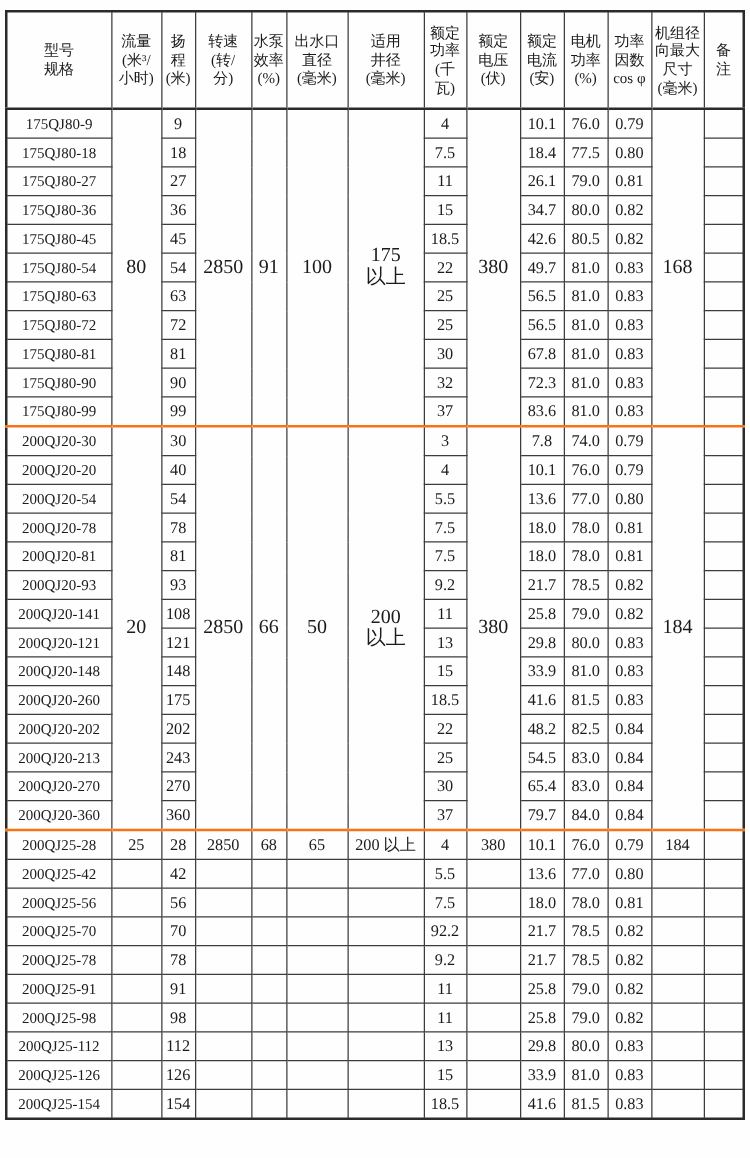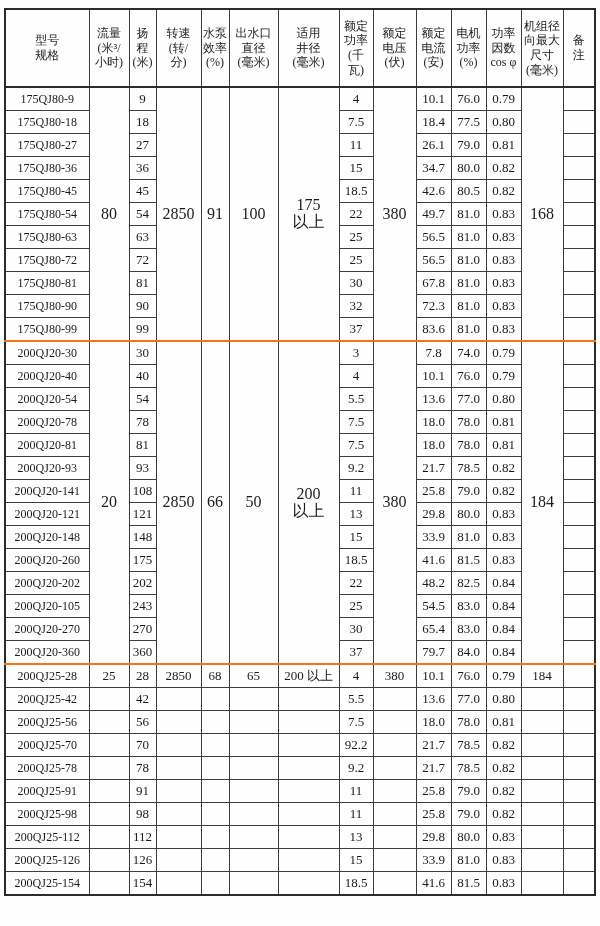--- a/index.html
+++ b/index.html
@@ -213,21 +213,21 @@
 以上</td>
         <td>3</td>
         <td rowspan="14" class="merged">380</td>
         <td>7.8</td>
         <td>74.0</td>
         <td>0.79</td>
         <td rowspan="14" class="merged">184</td>
         <td></td>
       </tr>
       <tr>
-        <td class="model">200QJ20-40</td>
+        <td class="model">200QJ20-20</td>
         <td>40</td>
         <td>4</td>
         <td>10.1</td>
         <td>76.0</td>
         <td>0.79</td>
         <td></td>
       </tr>
       <tr>
         <td class="model">200QJ20-54</td>
         <td>54</td>
@@ -303,21 +303,21 @@
       <tr>
         <td class="model">200QJ20-202</td>
         <td>202</td>
         <td>22</td>
         <td>48.2</td>
         <td>82.5</td>
         <td>0.84</td>
         <td></td>
       </tr>
       <tr>
-        <td class="model">200QJ20-105</td>
+        <td class="model">200QJ20-213</td>
         <td>243</td>
         <td>25</td>
         <td>54.5</td>
         <td>83.0</td>
         <td>0.84</td>
         <td></td>
       </tr>
       <tr>
         <td class="model">200QJ20-270</td>
         <td>270</td>

